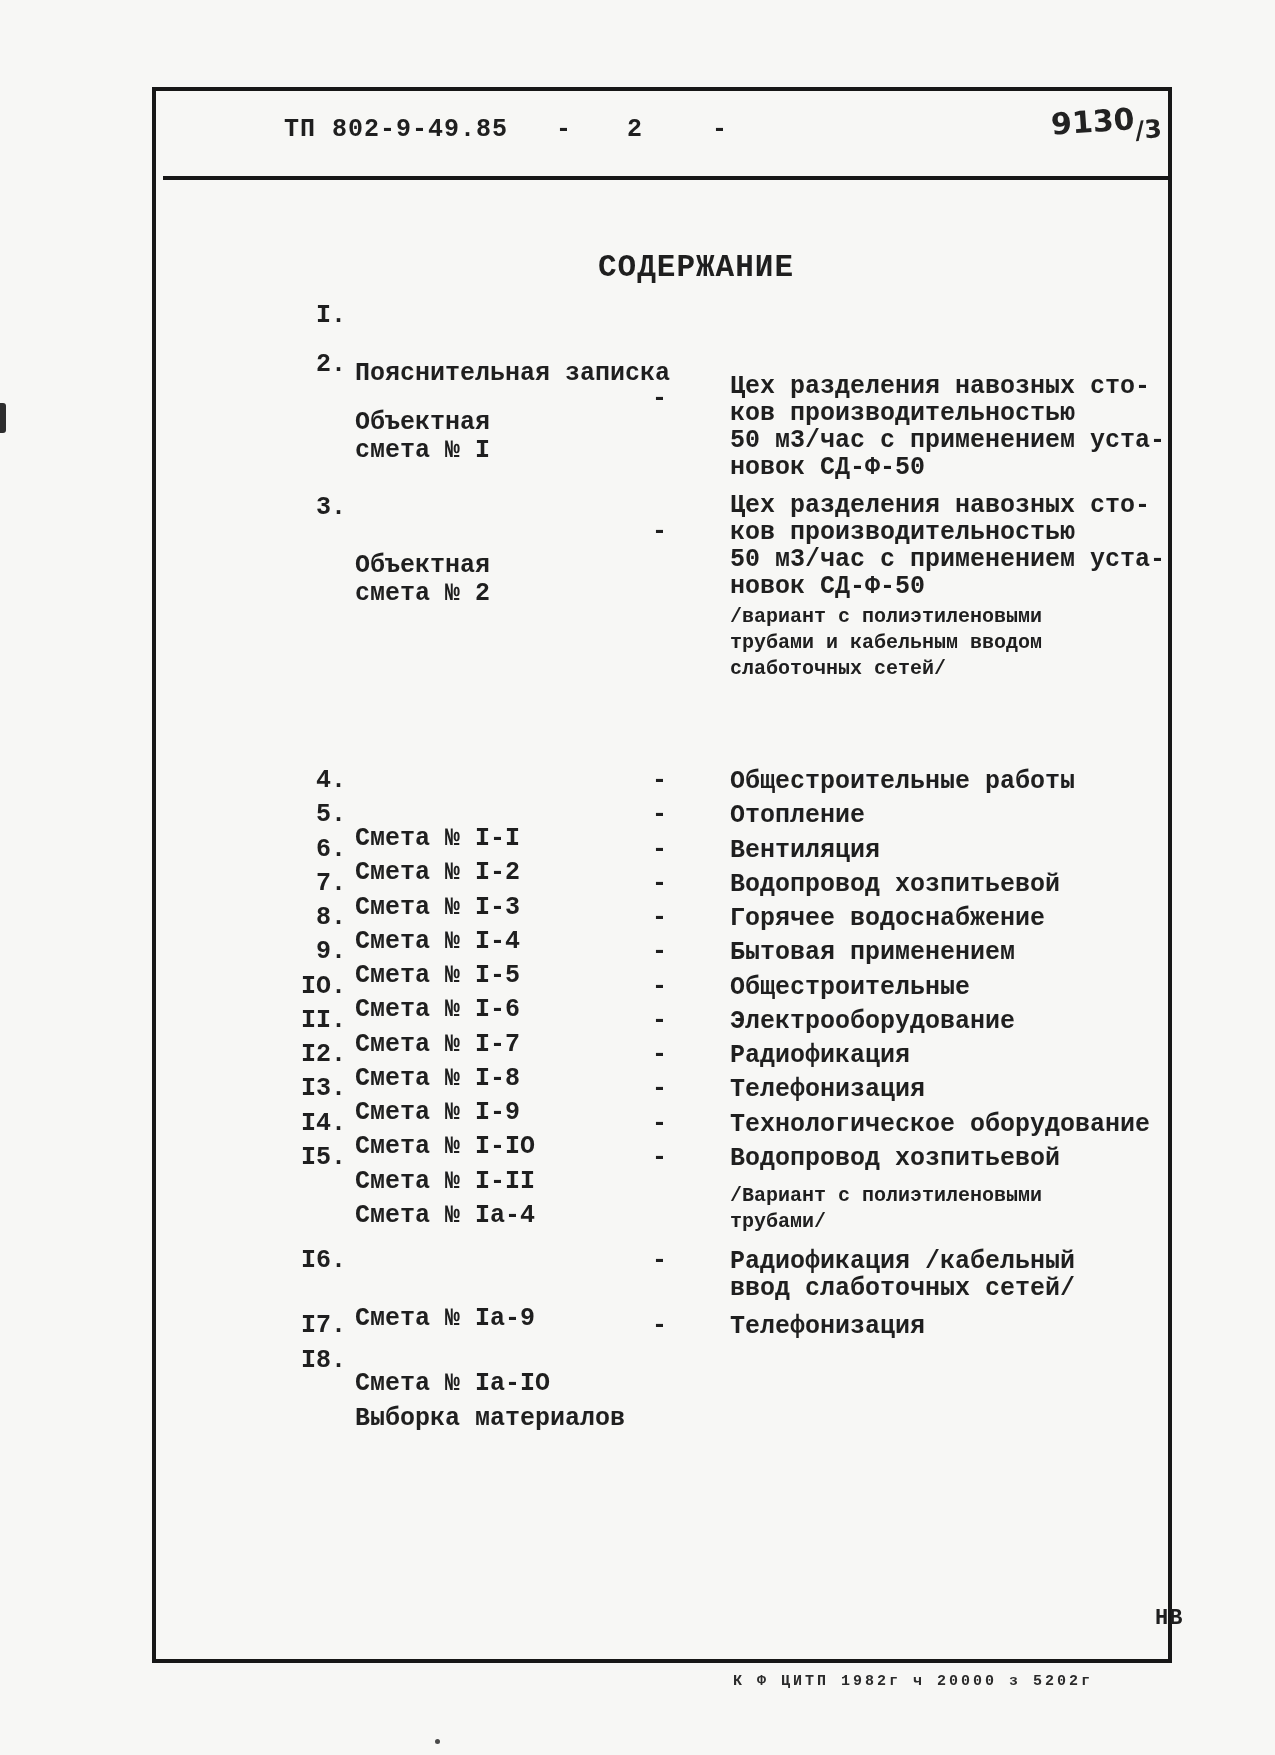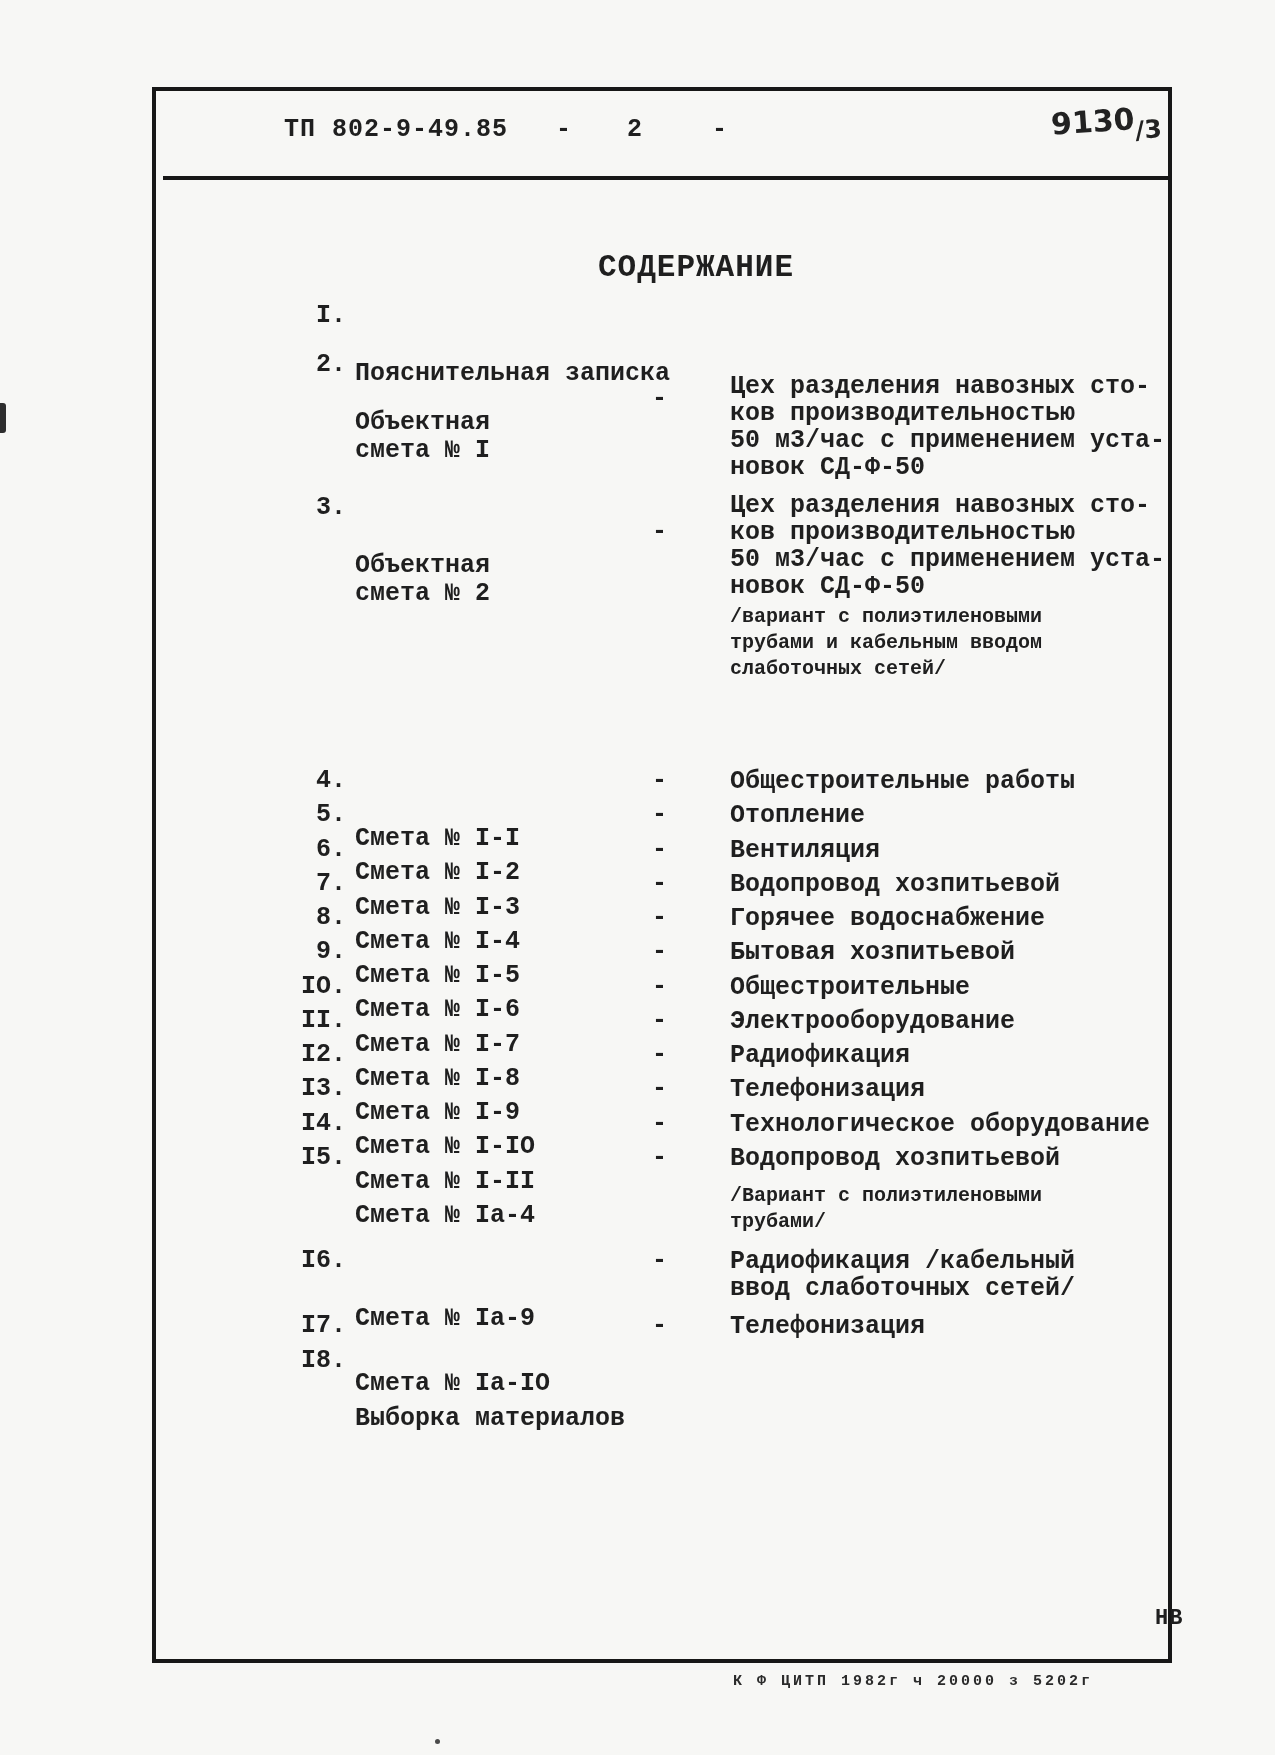--- a/index.html
+++ b/index.html
@@ -148,21 +148,21 @@
   <div class="row" style="top:905px">
     <span class="num">8.</span>
     <span class="label">Смета № I-5</span>
     <span class="dash">-</span>
     <span class="desc">Горячее водоснабжение</span>
   </div>
   <div class="row" style="top:939px">
     <span class="num">9.</span>
     <span class="label">Смета № I-6</span>
     <span class="dash">-</span>
-    <span class="desc">Бытовая хозпитьевой</span>
+    <span class="desc">Бытовая применением</span>
   </div>
   <div class="row" style="top:974px">
     <span class="num">IO.</span>
     <span class="label">Смета № I-7</span>
     <span class="dash">-</span>
     <span class="desc">Общестроительные</span>
   </div>
   <div class="row" style="top:1008px">
     <span class="num">II.</span>
     <span class="label">Смета № I-8</span>

